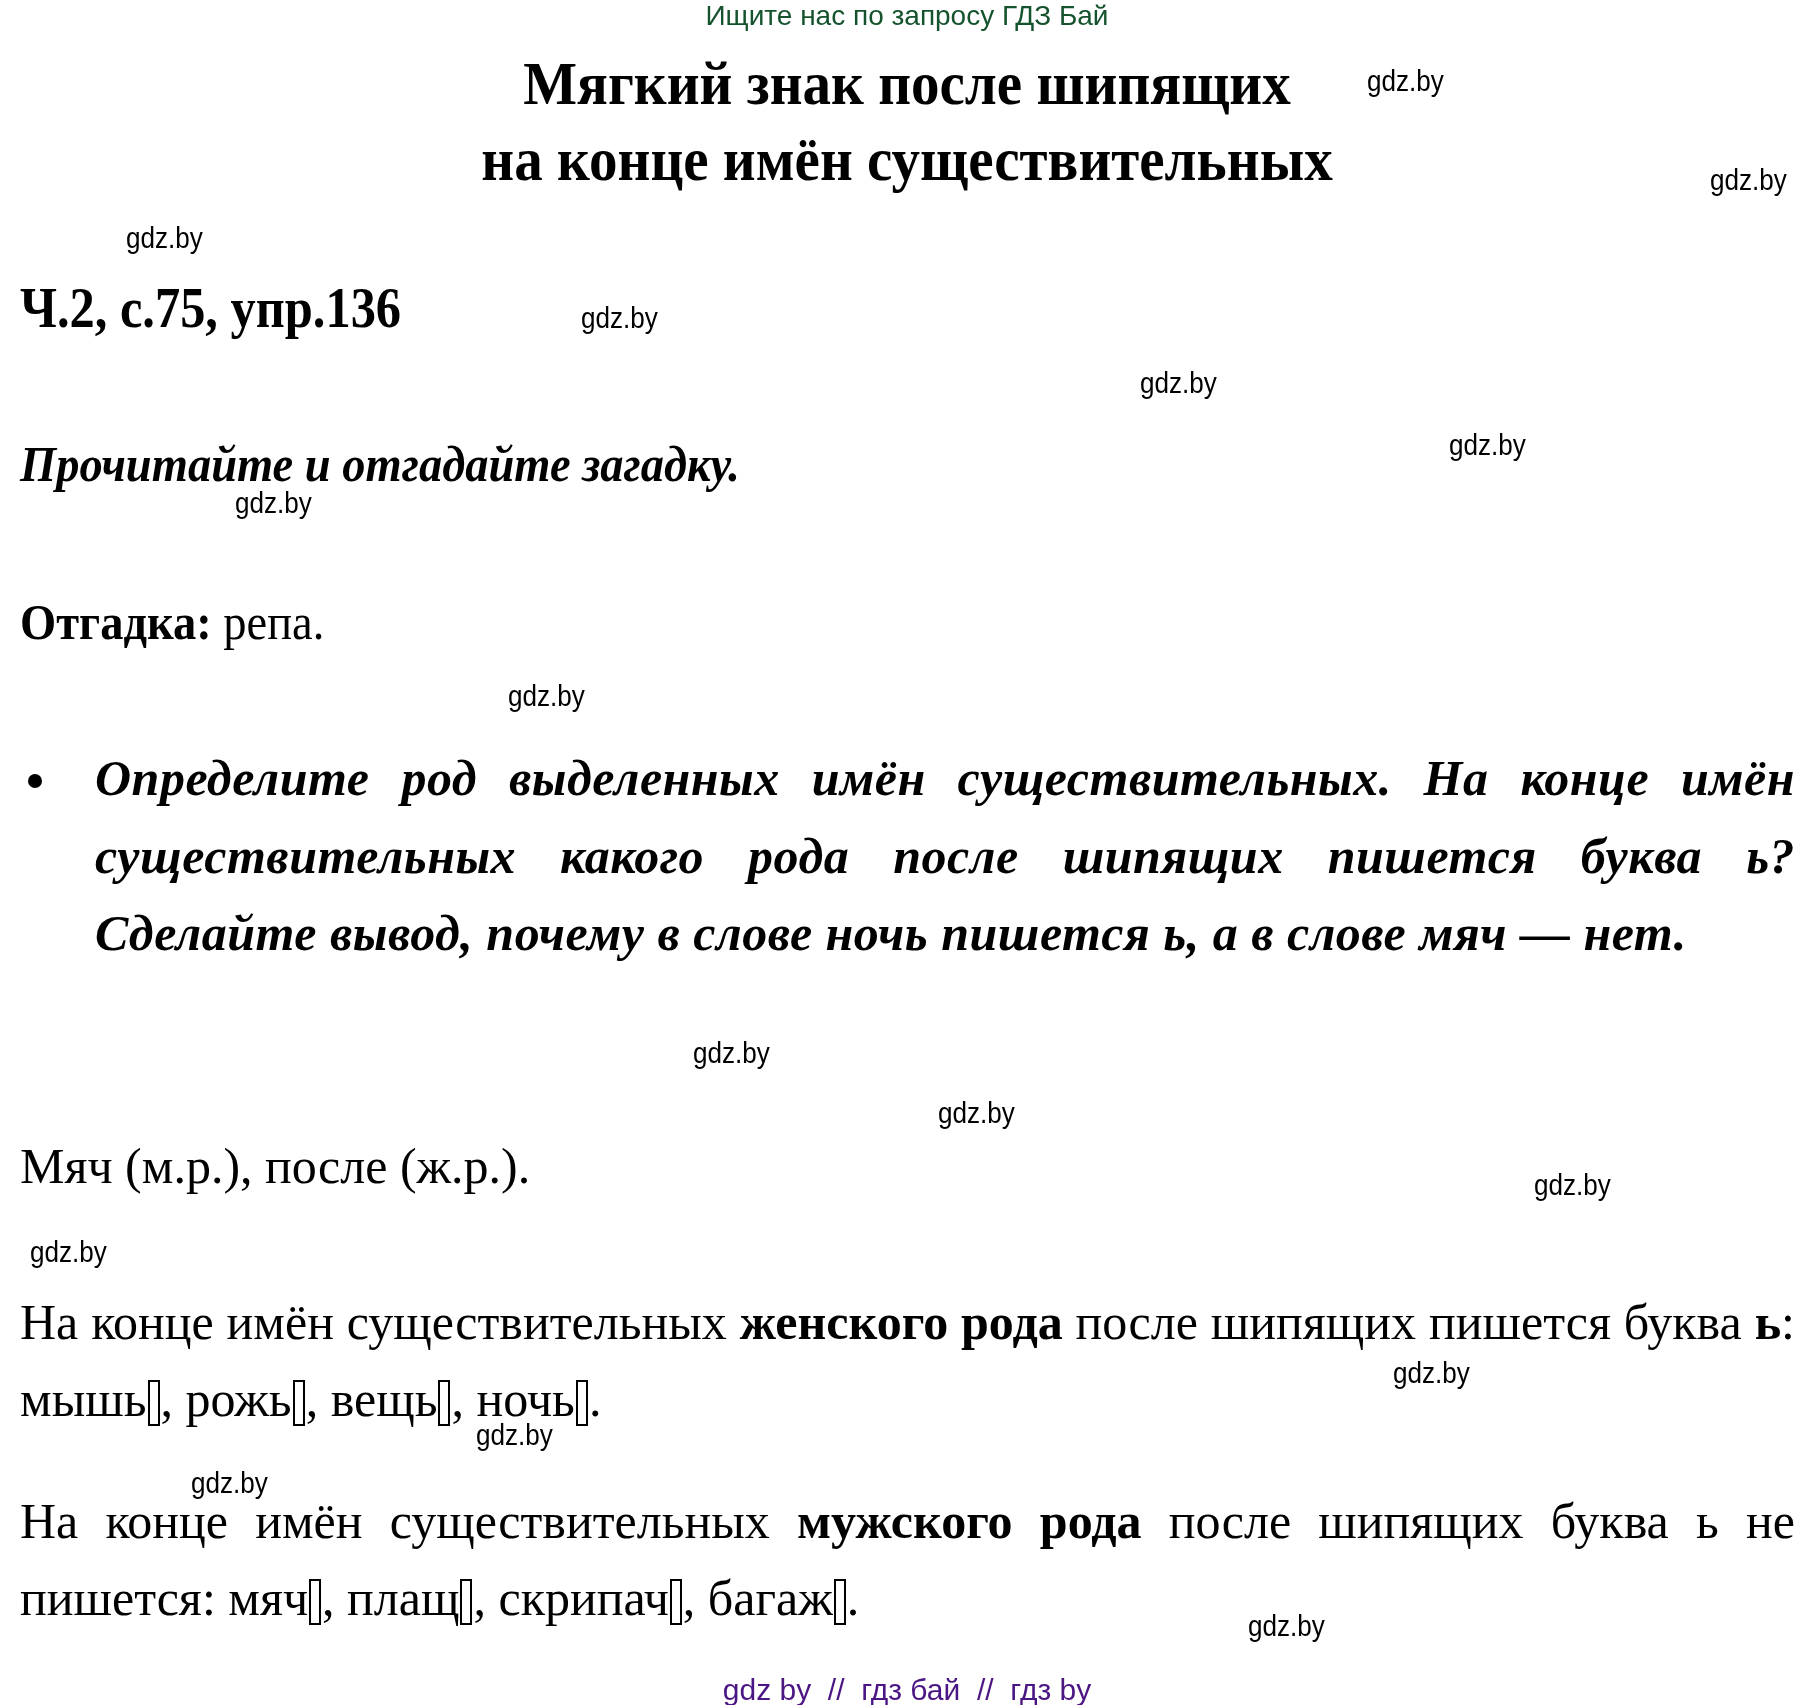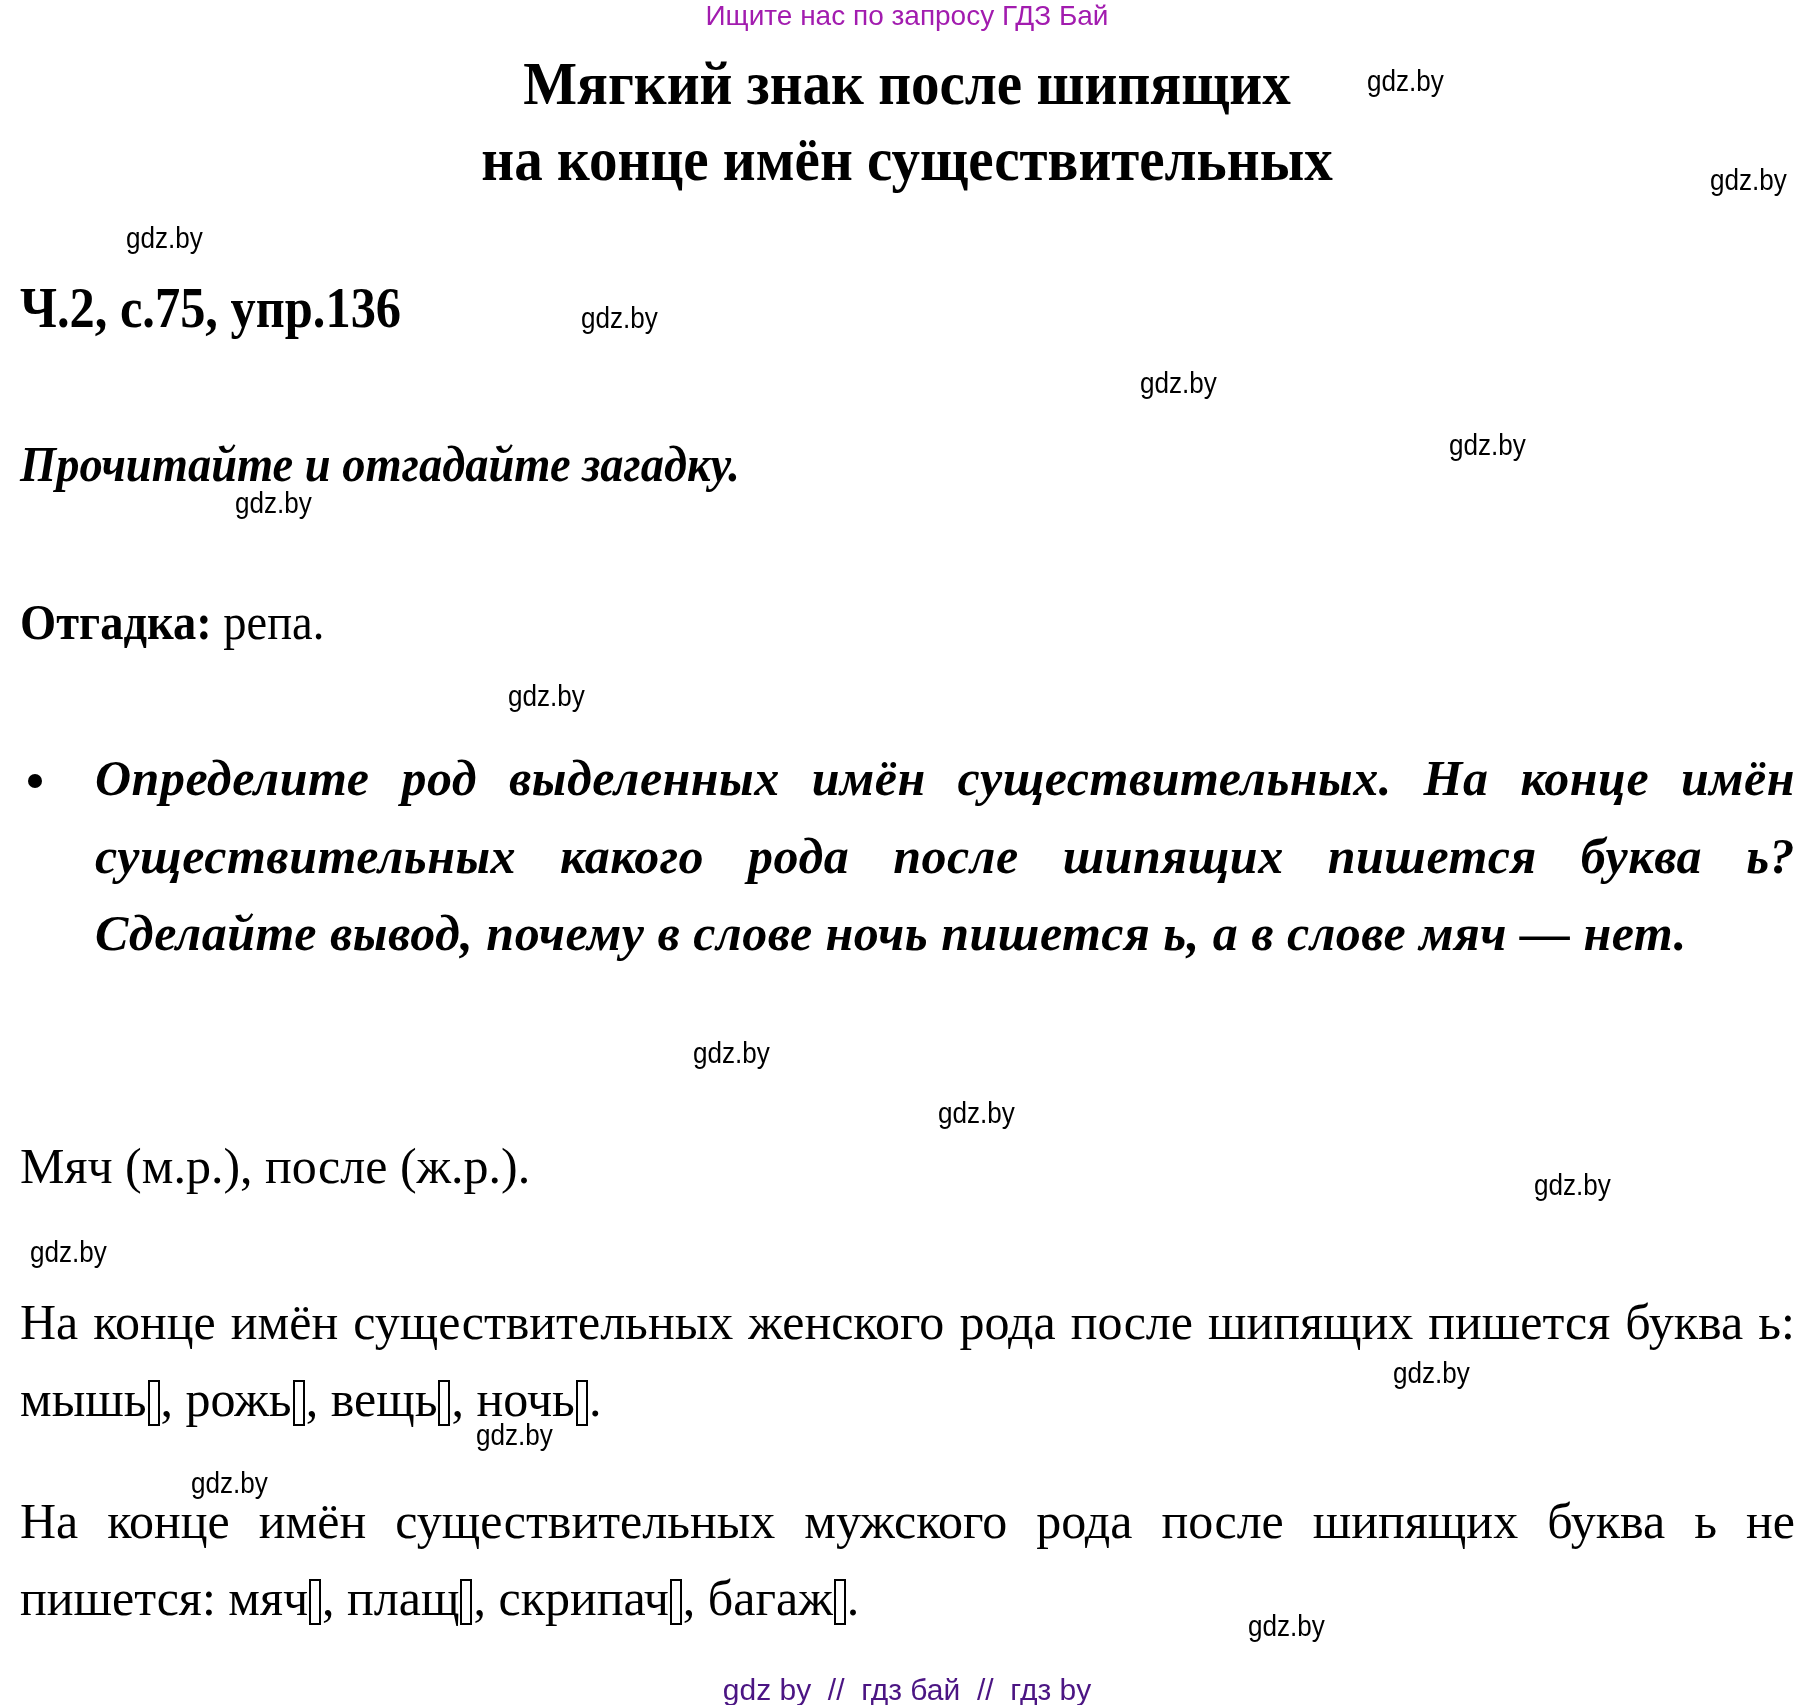--- a/index.html
+++ b/index.html
@@ -1,40 +1,40 @@
 <!DOCTYPE html>
 <html><head>
 <meta charset="utf-8">
 <style>
   html, body { margin: 0; padding: 0; background: #ffffff; }
   body { width: 1814px; height: 1705px; position: relative; overflow: hidden; color: #000; }
   .abs { position: absolute; }
   .serif { font-family: "Liberation Serif", "DejaVu Serif", serif; }
   .sans { font-family: "Liberation Sans", "DejaVu Sans", sans-serif; }
 
-  .top-banner { left: 0; width: 1814px; top: 0; text-align: center; font-size: 28px; color: #a21caf; line-height: 32px; }
+  .top-banner { left: 0; width: 1814px; top: 0; text-align: center; font-size: 28px; color: #14532d; line-height: 32px; }
   .title { left: 0; width: 1814px; text-align: center; font-size: 62px; font-weight: bold; line-height: 74px; transform: scaleX(0.92); transform-origin: 907px 0; }
   .title.l1 { top: 46px; }
   .title.l2 { top: 122px; }
 
   .ref { left: 20px; top: 276px; font-size: 56px; font-weight: bold; line-height: 64px; transform: scaleX(0.9); transform-origin: 0 0; }
   .task { left: 20px; top: 432px; font-size: 50px; font-weight: bold; font-style: italic; line-height: 64px; transform: scaleX(0.93); transform-origin: 0 0; white-space: nowrap; }
   .answer { left: 20px; top: 590px; font-size: 50px; line-height: 64px; transform: scaleX(0.93); transform-origin: 0 0; white-space: nowrap; }
   .answer b { font-weight: bold; }
 
   .bullet-wrap { left: 20px; top: 740px; width: 1775px; }
   .bullet-dot { position: absolute; left: 8px; top: 34px; width: 14px; height: 14px; border-radius: 50%; background: #000; }
   .bullet-text { margin-left: 75px; font-size: 50px; font-weight: bold; font-style: italic; line-height: 77.5px; text-align: justify; text-align-last: left; letter-spacing: 0.5px; }
 
   .genders { left: 20px; top: 1134px; font-size: 50px; line-height: 64px; white-space: nowrap; }
 
   .para { left: 20px; width: 1775px; font-size: 50px; line-height: 77px; text-align: justify; text-align-last: left; }
   .para.p1 { top: 1284px; }
   .para.p2 { top: 1483px; }
-  .para b { font-weight: normal; }
+  .para b { font-weight: bold; }
   .ul { text-decoration-thickness: 4px; text-underline-offset: 8px; }
   .box { display: inline-block; width: 12px; height: 46px; border: 2px solid #000; vertical-align: -10px; margin: 0 1px; box-sizing: border-box; }
 
   .wm { font-size: 29px; line-height: 34px; color: #000; transform: scaleX(0.9); transform-origin: 0 0; white-space: nowrap; }
   .footer { left: 0; width: 1814px; top: 1673px; text-align: center; font-size: 30px; line-height: 34px; color: #4b1583; white-space: pre; }
 </style>
 </head>
 <body>
 
 <div class="abs sans top-banner">Ищите нас по запросу ГДЗ Бай</div>

